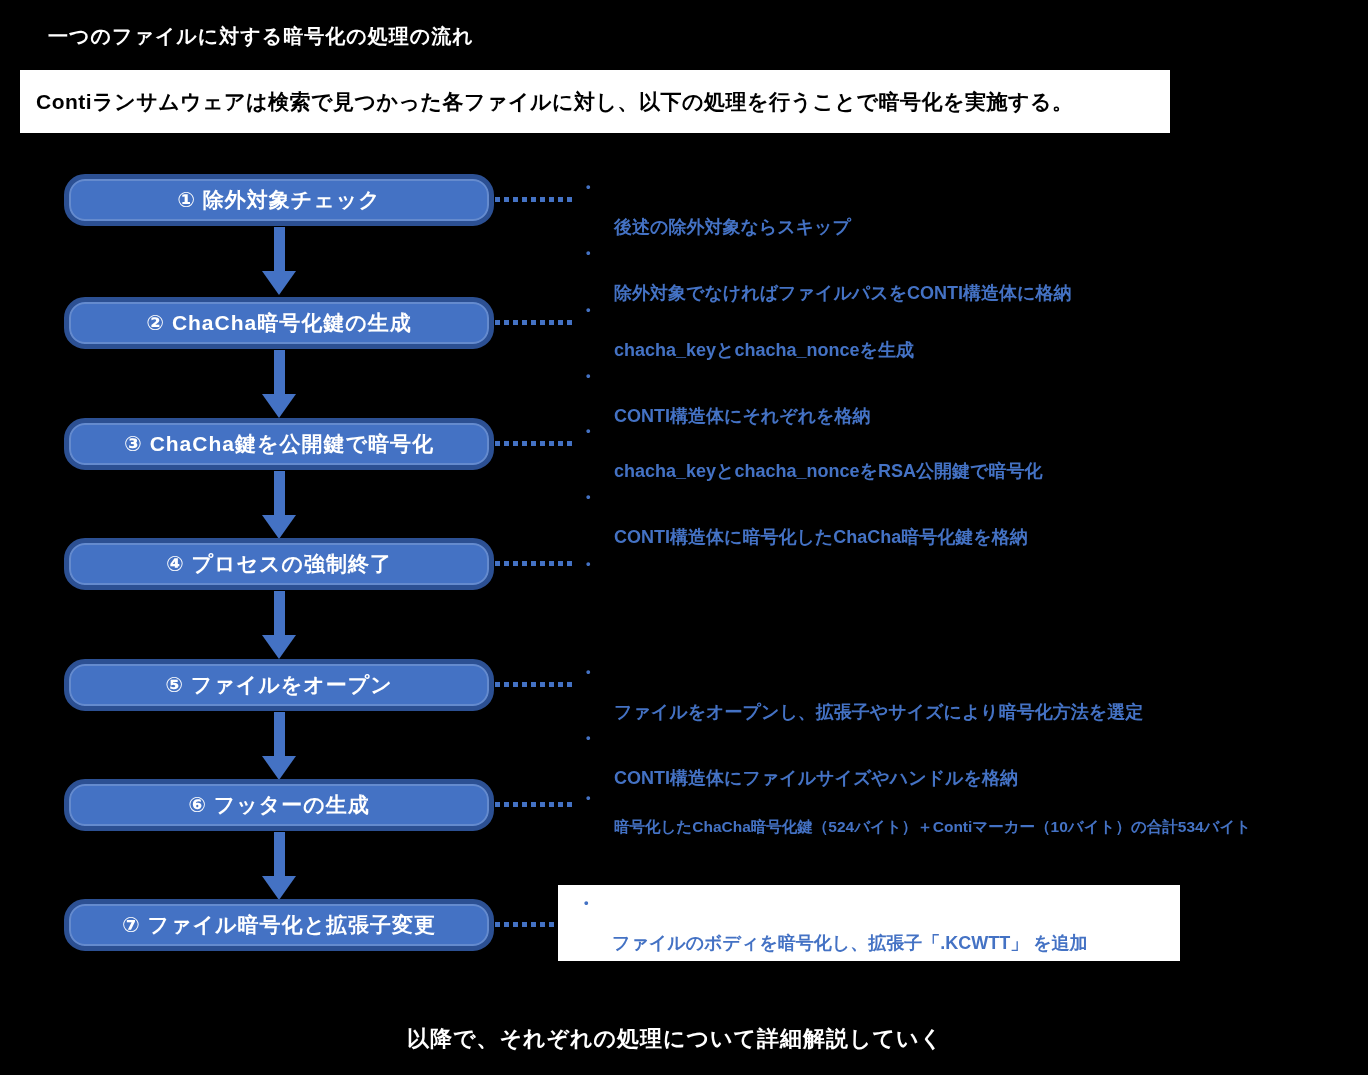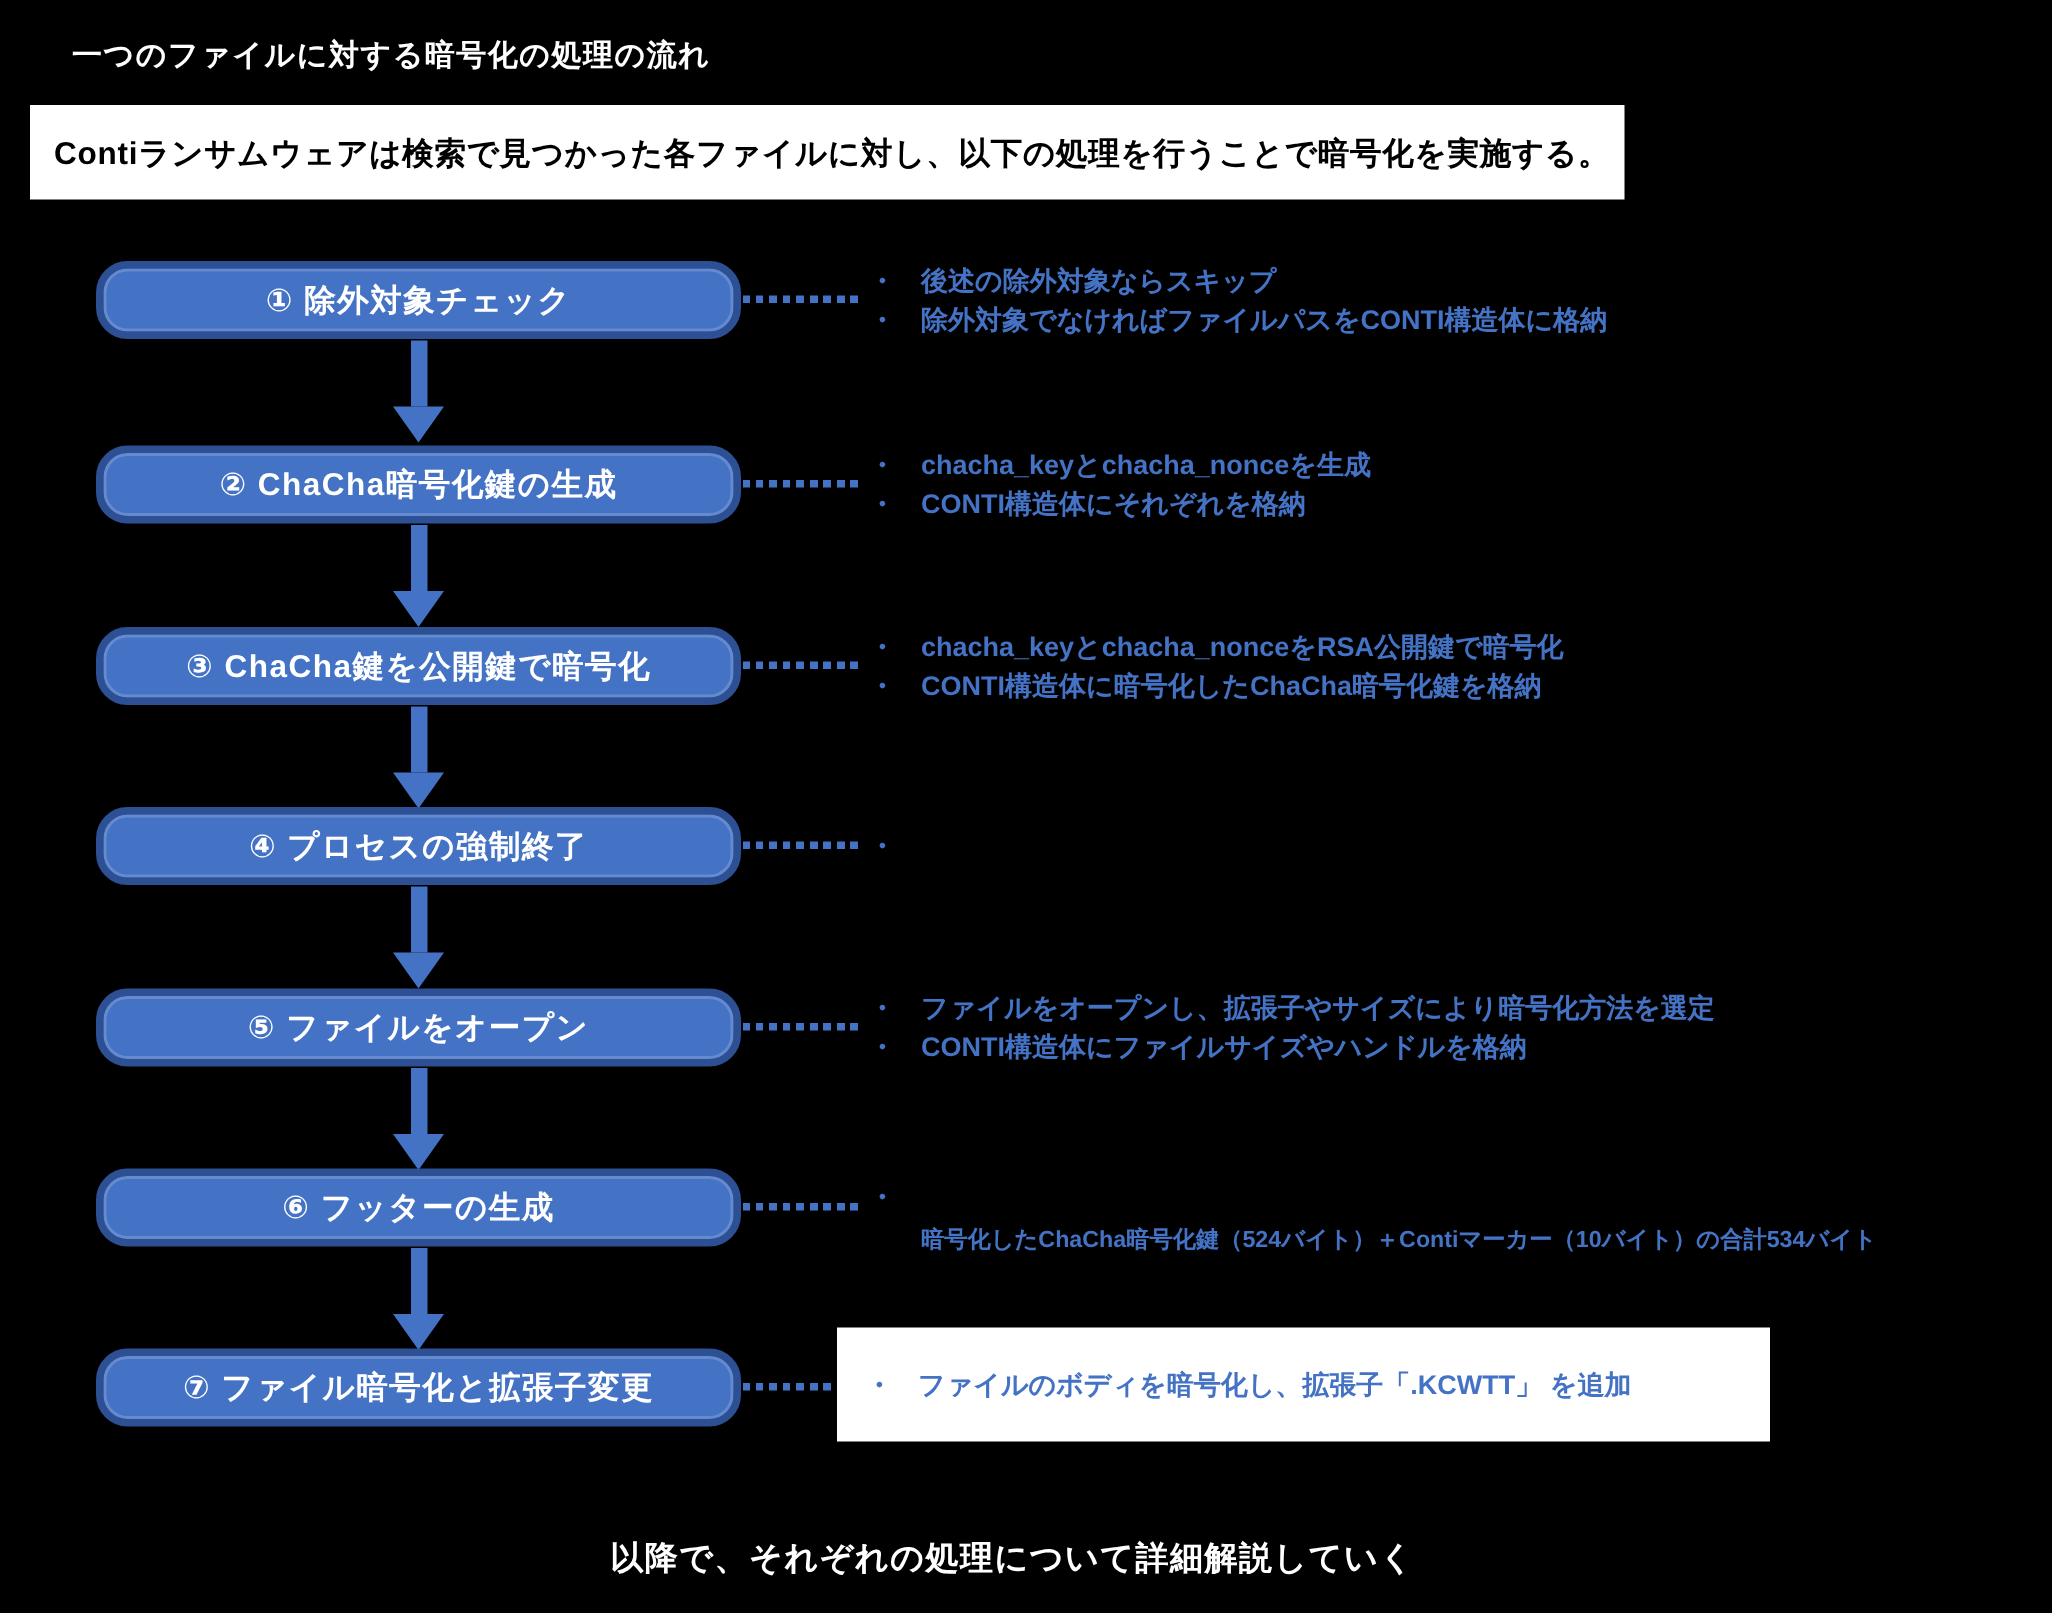--- a/index.html
+++ b/index.html
@@ -6,21 +6,21 @@
   body{
     width:1368px;height:1075px;position:relative;overflow:hidden;
     background:#000;
     font-family:"Liberation Sans","DejaVu Sans",sans-serif;
   }
   .heading{
     position:absolute;left:25px;top:8px;
     color:#7030A0;font-weight:bold;font-size:15px;letter-spacing:1px;
   }
   .banner{
-    position:absolute;left:20px;top:70px;width:1063px;height:63px;
+    position:absolute;left:20px;top:70px;width:1150px;height:63px;
     background:#ffffff;display:flex;align-items:center;z-index:1;
   }
   .banner-text{
     margin-left:16px;color:#000;font-weight:bold;font-size:21px;letter-spacing:0.5px;
   }
   .tab{
     position:absolute;left:20px;top:8px;width:500px;height:57px;
     background:#000;border-bottom-right-radius:22px;z-index:2;
     display:flex;align-items:center;
   }
@@ -43,21 +43,21 @@
   .arrow{position:absolute;left:262px;top:53px;width:34px;}
   .arrow-shaft{width:11px;height:44px;margin:0 auto;background:#4472C4;}
   .arrow-head{
     width:0;height:0;margin:0 auto;
     border-left:17px solid transparent;border-right:17px solid transparent;
     border-top:24px solid #4472C4;
   }
   .notes{position:absolute;left:586px;top:0;width:790px;}
   .note-line{display:flex;color:#4472C4;font-weight:bold;font-size:18px;line-height:26px;}
   .note-line .dot{flex:0 0 28px;font-size:13px;line-height:26px;}
-  .note-text{white-space:nowrap;}
+  .note-text{white-space:nowrap;margin-top:40px;}
   .subnote{
     margin-left:28px;margin-top:4px;color:#4472C4;font-weight:bold;
     font-size:15.5px;line-height:24px;white-space:nowrap;
   }
   .notes-white{
     left:558px;top:-14px;width:622px;height:76px;background:#ffffff;
     display:flex;flex-direction:column;justify-content:center;padding-left:26px;
     box-sizing:border-box;
   }
   .footer{

